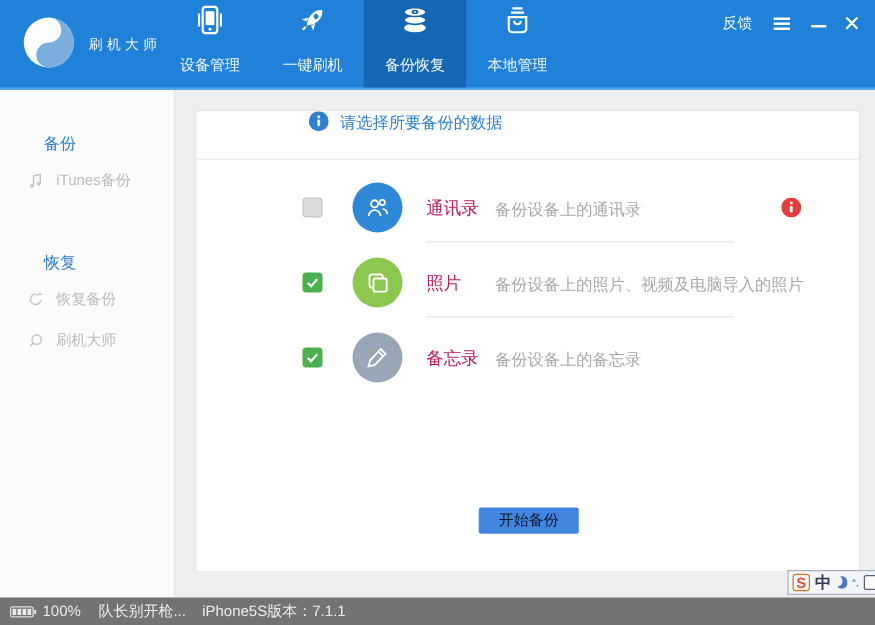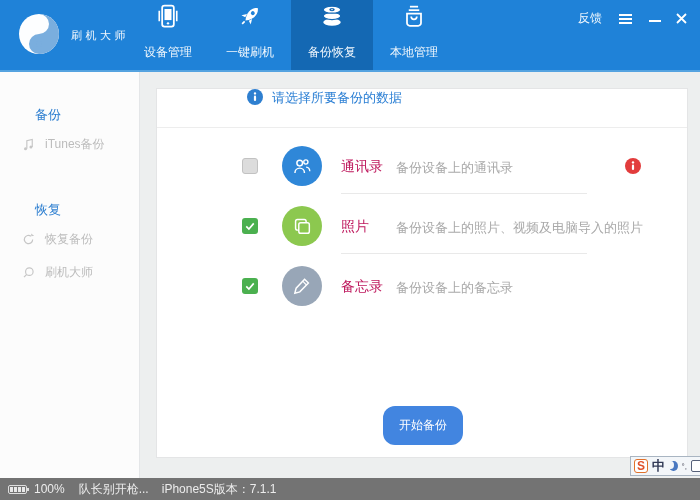--- a/index.html
+++ b/index.html
@@ -75,22 +75,22 @@
   }
   .row-icon.c-blue{background:#2f87d8;}
   .row-icon.c-lblue{background:#339be2;}
   .row-icon.c-green{background:#8cc84f;}
   .row-icon.c-slate{background:#98a6b7;}
   .row-label{position:absolute;left:184px;top:22px;font-size:14px;color:#be185d;}
   .row-desc{position:absolute;left:239px;top:23px;font-size:13px;color:#a9a9a9;}
   .row-divider{position:absolute;left:184px;bottom:2px;width:246px;height:1px;background:#e9e9e9;}
   .alert{position:absolute;left:468px;top:22px;cursor:pointer;display:flex;}
   .start-btn{
-    position:absolute;left:226px;top:317px;width:80px;height:39px;
-    background:#4285e0;color:#ffffff;font-size:12px;border:none;border-radius:12px;
+    position:absolute;left:226px;top:317px;width:80px;height:21px;
+    background:#4285e0;color:#0f172a;font-size:12px;border:none;border-radius:2px;
     display:flex;align-items:center;justify-content:center;cursor:pointer;
   }
   
   .statusbar{
     position:absolute;left:0;bottom:0;width:700px;height:22px;background:#737373;
     display:flex;align-items:center;color:#ececec;font-size:12px;padding-left:8px;
     box-sizing:border-box;z-index:6;
   }
   .battery{
     position:relative;width:19px;height:9px;border:1px solid #dedede;border-radius:2px;

